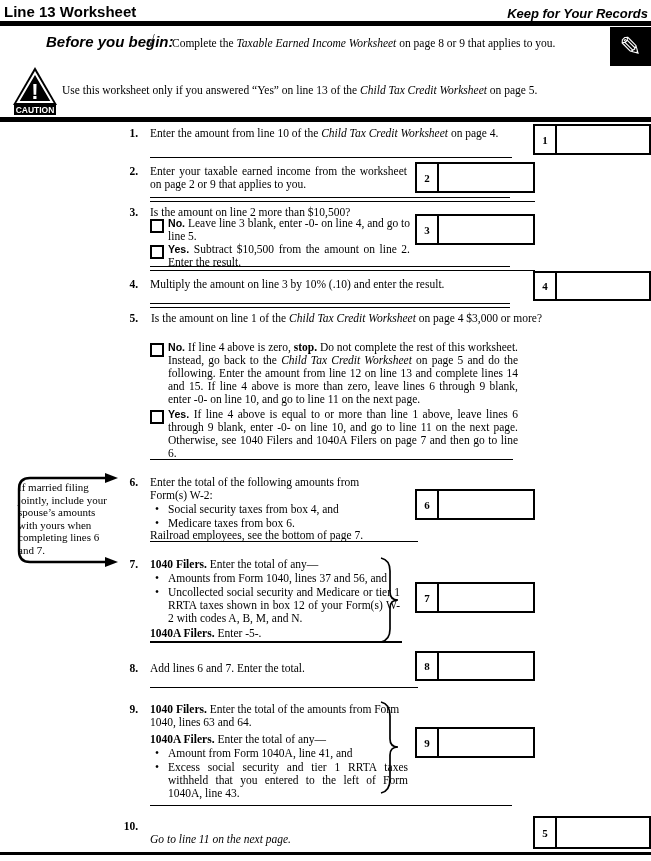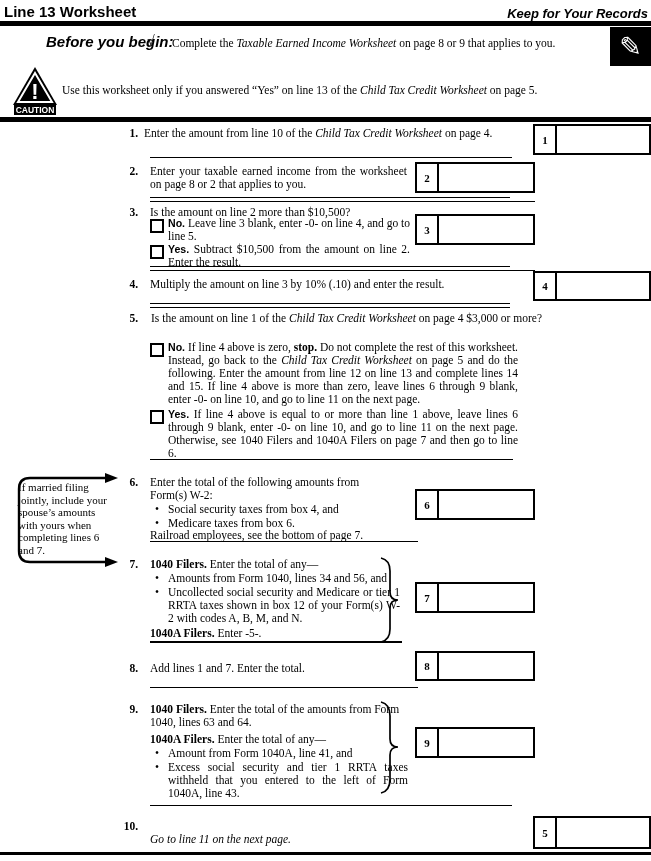--- a/index.html
+++ b/index.html
@@ -51,29 +51,29 @@
     <polygon points="23,1 45,39 1,39" fill="#000"></polygon>
     <polygon points="23,7 40,36 6,36" fill="none" stroke="#fff" stroke-width="2"></polygon>
     <text x="23" y="33" text-anchor="middle" fill="#fff" font-size="22" font-weight="bold" font-family="Liberation Sans, sans-serif">!</text>
     <rect x="2" y="37" width="42" height="12" fill="#000"></rect>
     <text x="23" y="46.5" text-anchor="middle" fill="#fff" font-size="8.5" font-weight="bold" font-family="Liberation Sans, sans-serif">CAUTION</text>
   </svg>
   <div class="txt nw" style="left:62px;top:84px"><span>Use this worksheet only if you answered “Yes” on line 13 of the </span><span class="it">Child Tax Credit Worksheet</span><span> on page 5.</span></div>
   <div class="bar" style="top:117px;height:5px"></div>
 
   <span class="num" style="left:112px;top:127px">1.</span>
-  <div class="txt nw" style="left:144px;top:127px"><span>Enter the amount from line 10 of the </span><span class="it">Child Tax Credit Worksheet</span><span> on page 4.</span></div>
+  <div class="txt nw" style="left:150px;top:127px"><span>Enter the amount from line 10 of the </span><span class="it">Child Tax Credit Worksheet</span><span> on page 4.</span></div>
   <div class="abox" style="left:533px;top:124px;width:118px;height:31px">
     <span class="bn">1</span>
       <span class="be"></span>
   </div>
   <div class="sep" style="left:150px;top:157px;width:362px"></div>
 
   <span class="num" style="left:112px;top:165px">2.</span>
-  <div class="txt" style="left:150px;top:165px;width:257px"><span>Enter your taxable earned income from the worksheet on page 8 or 2 that applies to you.</span></div>
+  <div class="txt" style="left:150px;top:165px;width:257px"><span>Enter your taxable earned income from the worksheet on page 2 or 9 that applies to you.</span></div>
   <div class="abox" style="left:415px;top:162px;width:120px;height:31px">
     <span class="bn">2</span>
       <span class="be"></span>
   </div>
   <div class="sep" style="left:150px;top:197px;width:360px"></div>
   <div class="sep" style="left:150px;top:201px;width:385px"></div>
 
   <span class="num" style="left:112px;top:206px">3.</span>
   <div class="txt nw" style="left:150px;top:206px"><span>Is the amount on line 2 more than $10,500?</span></div>
   <span class="cb" style="left:150px;top:219px"></span>
@@ -125,38 +125,38 @@
   <div class="abox" style="left:415px;top:489px;width:120px;height:31px">
     <span class="bn">6</span>
       <span class="be"></span>
   </div>
   <div class="sep" style="left:150px;top:541px;width:268px"></div>
 
   <span class="num" style="left:112px;top:558px">7.</span>
   <div class="txt nw" style="left:150px;top:558px"><span class="bd">1040 Filers.</span><span> Enter the total of any—</span></div>
   <div class="bullet" style="left:155px;top:572px">
       <span class="bdot">•</span>
-      <span class="btxt nw"><span>Amounts from Form 1040, lines 34 and 56, and</span></span>
+      <span class="btxt nw"><span>Amounts from Form 1040, lines 37 and 56, and</span></span>
     </div>
   <div class="bullet" style="left:155px;top:586px">
       <span class="bdot">•</span>
       <span class="btxt" style="width:232px"><span>Uncollected social security and Medicare or tier 1 RRTA taxes shown in box 12 of your Form(s) W-2 with codes A, B, M, and N.</span></span>
     </div>
   <div class="txt nw" style="left:150px;top:627px"><span class="bd">1040A Filers.</span><span> Enter -5-.</span></div>
   <svg style="left:378px;top:556px" width="22" height="88" viewBox="0 0 22 88">
     <path d="M3,2 Q12,4 12,15 V36 Q12,44 20,44 Q12,44 12,52 V73 Q12,84 3,86" fill="none" stroke="#000" stroke-width="1.7"></path>
   </svg>
   <div class="abox" style="left:415px;top:582px;width:120px;height:31px">
     <span class="bn">7</span>
       <span class="be"></span>
   </div>
   <div class="sep" style="left:150px;top:641px;width:252px;height:2px"></div>
 
   <span class="num" style="left:112px;top:662px">8.</span>
-  <div class="txt nw" style="left:150px;top:662px"><span>Add lines 1 and 7. Enter the total.</span></div>
+  <div class="txt nw" style="left:150px;top:662px"><span>Add lines 6 and 7. Enter the total.</span></div>
   <div class="abox" style="left:415px;top:651px;width:120px;height:30px">
     <span class="bn">8</span>
       <span class="be"></span>
   </div>
   <div class="sep" style="left:150px;top:687px;width:268px"></div>
 
   <span class="num" style="left:112px;top:703px">9.</span>
   <div class="txt" style="left:150px;top:703px;width:252px;text-align:left"><span class="bd">1040 Filers.</span><span> Enter the total of the amounts from Form 1040, lines 63 and 64.</span></div>
   <div class="txt nw" style="left:150px;top:733px"><span class="bd">1040A Filers.</span><span> Enter the total of any—</span></div>
   <div class="bullet" style="left:155px;top:747px">

